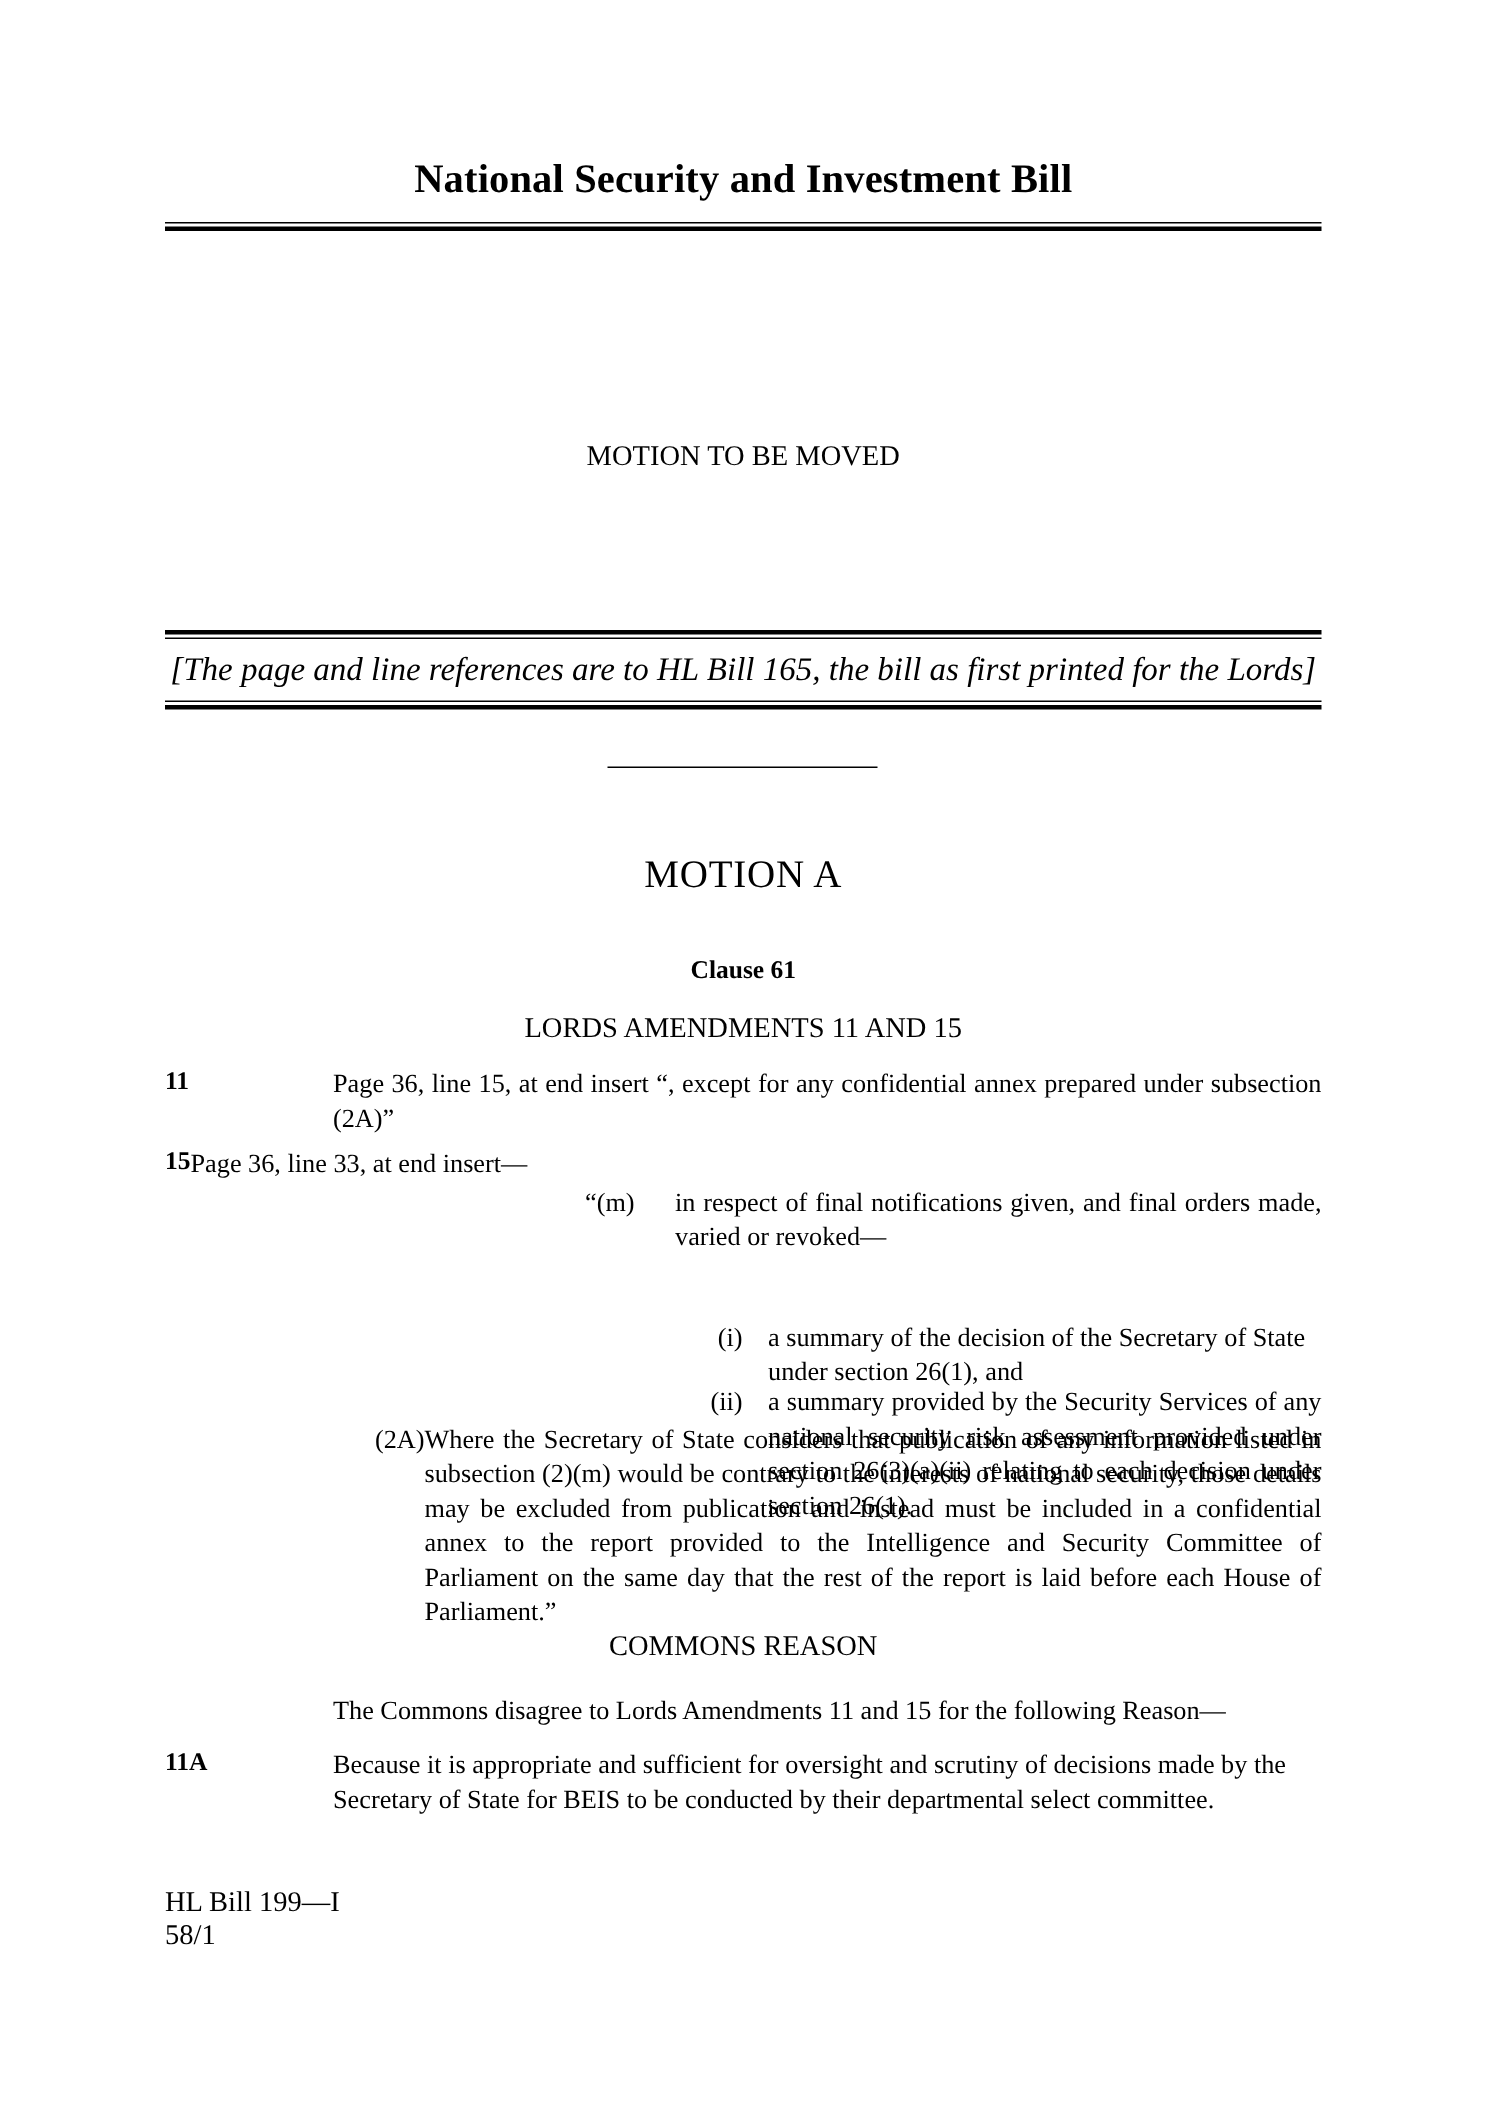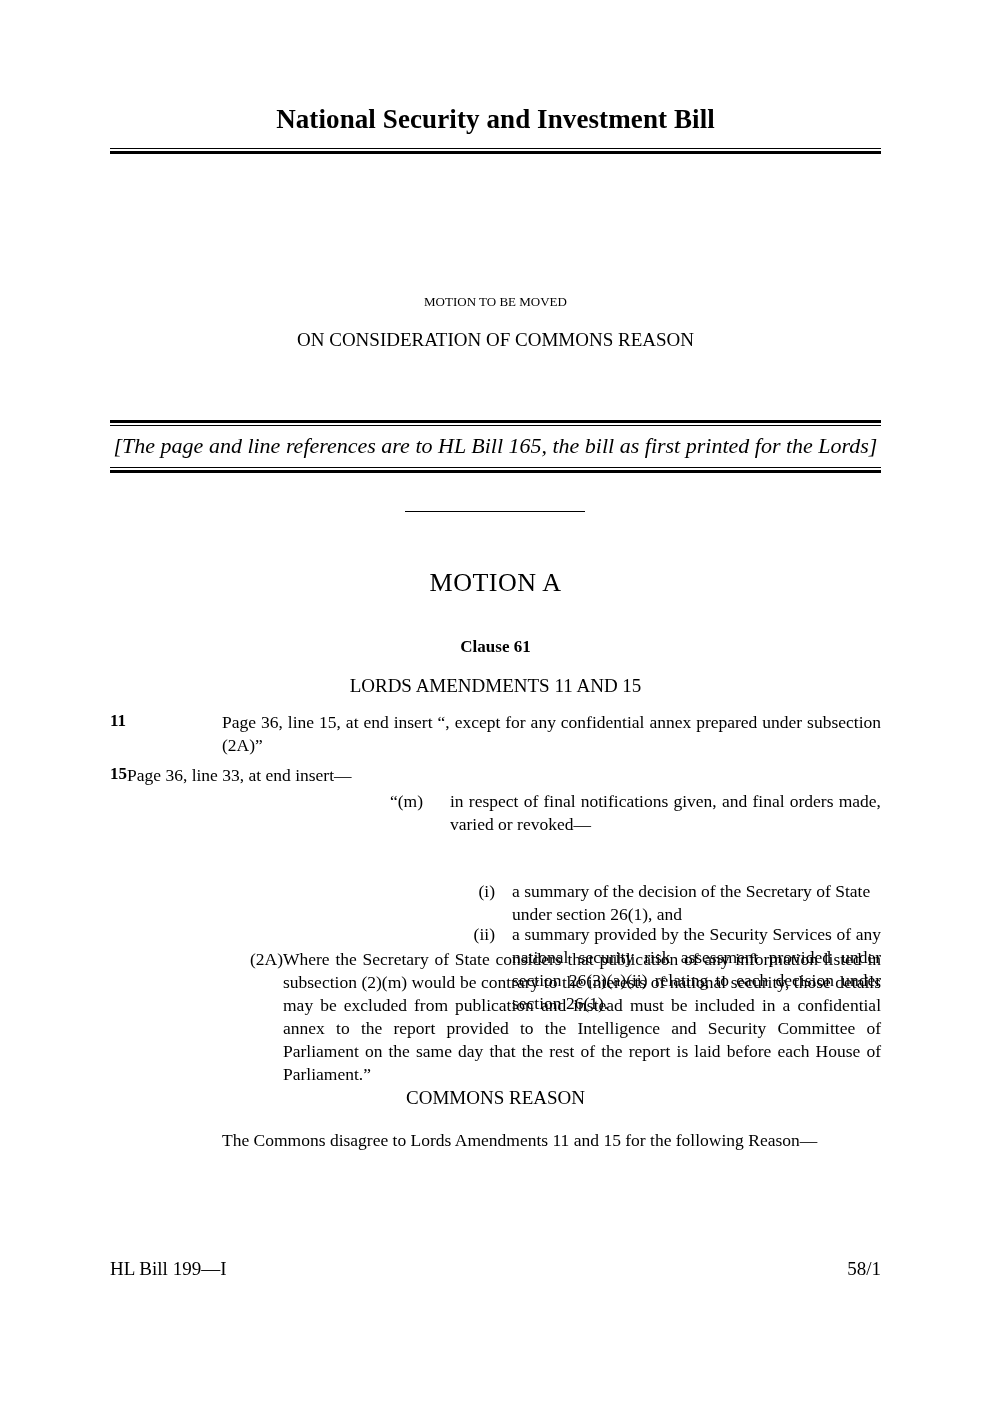--- a/index.html
+++ b/index.html
@@ -59,21 +59,21 @@
   
   .center-line {
     position: absolute;
     left: 110px;
     width: 771px;
     text-align: center;
   }
 
   .motion-moved {
     top: 294px;
-    font-size: 13px;
+    font-size: 19px;
   }
   .motion-consider {
     top: 329px;
     font-size: 19px;
   }
 
   
   .note-block {
     position: absolute;
     left: 110px;
@@ -199,37 +199,37 @@
   
   .footer {
     position: absolute;
     left: 110px;
     top: 1258px;
     width: 771px;
     font-size: 19px;
     display: flex;
     justify-content: space-between;
     align-items: baseline;
+    flex-direction: column;
   }
 </style>
 </head>
 <body>
 
 <div class="page">
 
   <div class="doc-title">National Security and Investment Bill</div>
 
   <div class="rule-pair-top" style="top:148px;">
     <div class="rule-thin"></div>
     <div class="rule-gap"></div>
     <div class="rule-thick"></div>
   </div>
 
   <div class="center-line motion-moved">MOTION TO BE MOVED</div>
-  <div class="center-line motion-consider">ON CONSIDERATION OF COMMONS REASON</div>
 
   <div class="note-block">
     <div class="rule-thick"></div>
     <div class="rule-gap"></div>
     <div class="rule-thin"></div>
     <div class="note-text">[The page and line references are to HL Bill 165, the bill as first printed for the Lords]</div>
     <div class="rule-thin"></div>
     <div class="rule-gap"></div>
     <div class="rule-thick"></div>
   </div>
@@ -277,19 +277,23 @@
       <div class="content">Where the Secretary of State considers that publication of any information listed in subsection (2)(m) would be contrary to the interests of national security, those details may be excluded from publication and instead must be included in a confidential annex to the report provided to the Intelligence and Security Committee of Parliament on the same day that the rest of the report is laid before each House of Parliament.”</div>
     </div>
   </div>
 
   <div class="center-line commons-reason-head">COMMONS REASON</div>
 
   <div class="italic-block" style="top:1129px;">
     <div class="italic-body">The Commons disagree to Lords Amendments 11 and 15 for the following Reason—</div>
   </div>
 
+  <div class="italic-block" style="top:1165px;">
+    <div class="italic-num">11A</div>
+    <div class="italic-body">Because it is appropriate and sufficient for oversight and scrutiny of decisions made by the Secretary of State for BEIS to be conducted by their departmental select committee.</div>
+  </div>
 
   <div class="footer">
     <span>HL Bill 199—I</span>
     <span>58/1</span>
   </div>
 
 </div>
 
 </body></html>

